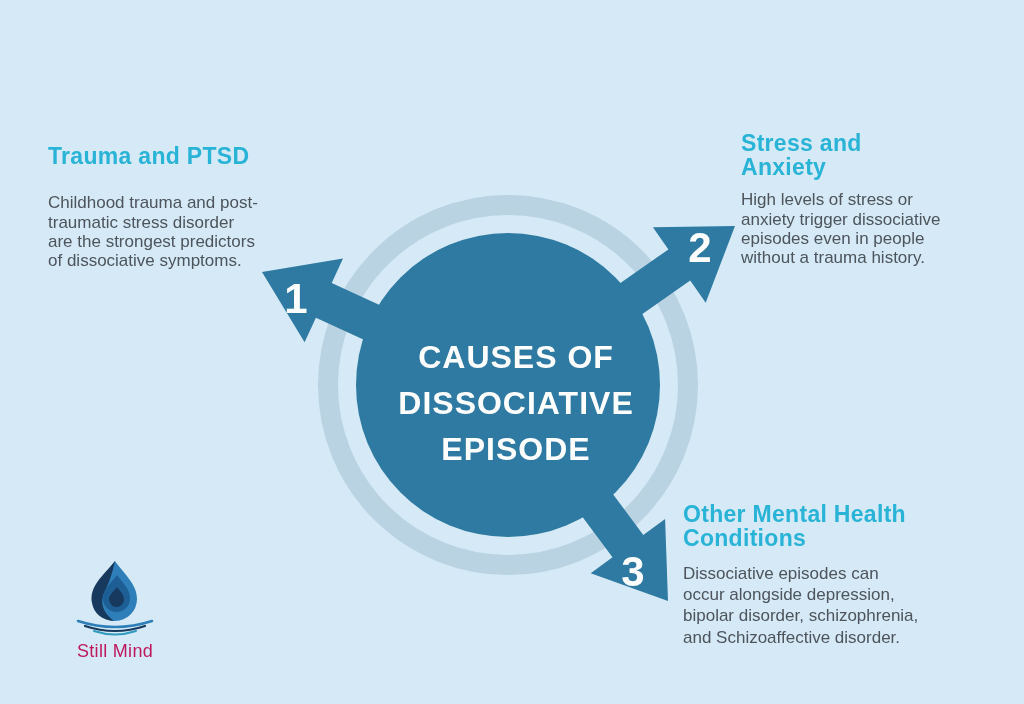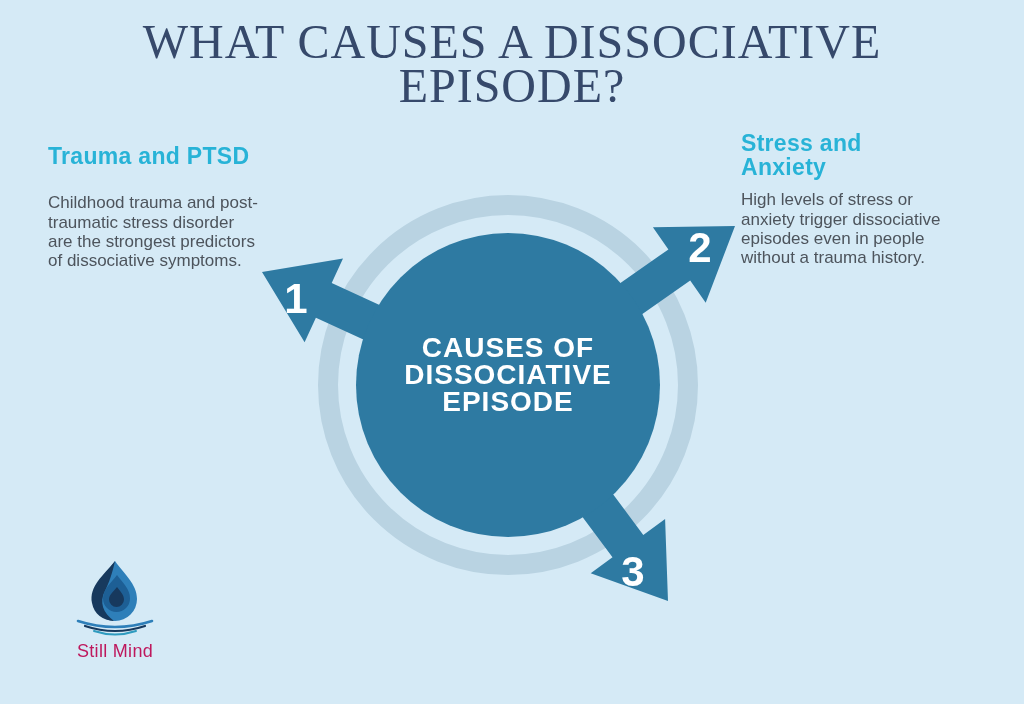--- a/index.html
+++ b/index.html
@@ -28,26 +28,26 @@
   .diagram{position:absolute;left:0;top:0;width:1024px;height:704px;}
   .diagram .num{
     fill:#ffffff;
     font-family:"Liberation Sans",sans-serif;
     font-weight:700;
     font-size:42px;
     text-anchor:middle;
   }
   
   .hub-label{
-    position:absolute;left:368px;top:334px;width:280px;
+    position:absolute;left:376px;top:334px;width:280px;
     text-align:center;
     color:#ffffff;
     font-weight:700;
-    font-size:28px;
-    line-height:27px;
+    font-size:32px;
+    line-height:46px;
     letter-spacing:1px;
   }
   
   .sec{position:absolute;}
   .sec h2{
     margin:0;
     color:#28b3d7;
     font-weight:700;
     font-size:23px;
     line-height:1.05;
@@ -75,21 +75,20 @@
     color:#be185d;
     font-size:18px;
     letter-spacing:0.3px;
   }
 </style>
 </head>
 <body>
 
 <div class="canvas">
 
-  <h1 class="page-title">WHAT CAUSES A DISSOCIATIVE EPISODE?</h1>
 
   <svg class="diagram" viewBox="0 0 1024 704" xmlns="http://www.w3.org/2000/svg" aria-hidden="true">
 
     <circle cx="508" cy="385" r="180" fill="none" stroke="#b9d3e2" stroke-width="20"></circle>
 
     <polygon fill="#2e7aa2" points="515.9,367.7 331.7,283.1 343,258.6 262,272 304.6,342.2 315.9,317.7 500.1,402.3"></polygon>
     <polygon fill="#2e7aa2" points="497.1,369.4 668.4,249.4 652.9,227.3 735,226 705.7,302.7 690.2,280.6 518.9,400.6"></polygon>
     <polygon fill="#2e7aa2" points="523.4,373.8 643.3,534.9 665.1,519 668,601 590.7,573.2 612.5,557.3 492.6,396.2"></polygon>
 
     <circle cx="508" cy="385" r="152" fill="#2e7aa2"></circle>
@@ -104,20 +103,24 @@
   <section class="sec sec-2">
     <h2>Stress and Anxiety</h2>
     <p>High levels of stress or anxiety trigger dissociative episodes even in people without a trauma history.</p>
   </section>
 
   <section class="sec sec-1">
     <h2>Trauma and PTSD</h2>
     <p>Childhood trauma and post-traumatic stress disorder are the strongest predictors of dissociative symptoms.</p>
   </section>
 
+  <section class="sec sec-3">
+    <h2>Other Mental Health Conditions</h2>
+    <p>Dissociative episodes can occur alongside depression, bipolar disorder, schizophrenia, and Schizoaffective disorder.</p>
+  </section>
 
   <div class="brand">
     <svg width="90" height="80" viewBox="0 0 90 80" xmlns="http://www.w3.org/2000/svg" aria-hidden="true">
 
       <path d="M45 3 C54 16, 67 26, 67 41 A22 22 0 1 1 23 41 C23 26, 36 16, 45 3 Z" fill="#2e7fb9"></path>
 
       <path d="M45 3 C33 18, 19 28, 22 45 C24 56, 33 62.5, 44 63 C33 55, 29 44, 35 33 C39 25, 43 13, 45 3 Z" fill="#17395d"></path>
 
       <path d="M47 17 C53 25, 60 31, 60 40.5 A13.5 13.5 0 1 1 33 40.5 C33 31, 41 25, 47 17 Z" fill="#1d5f95"></path>
 

